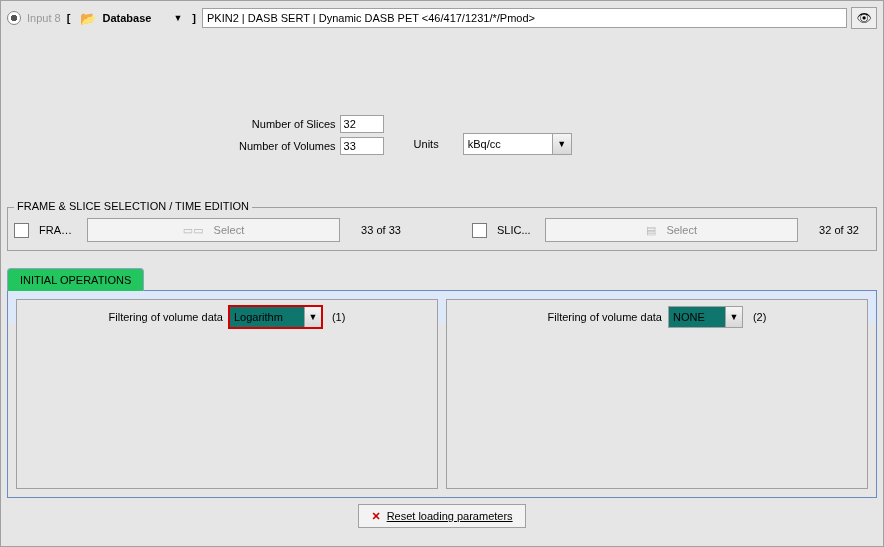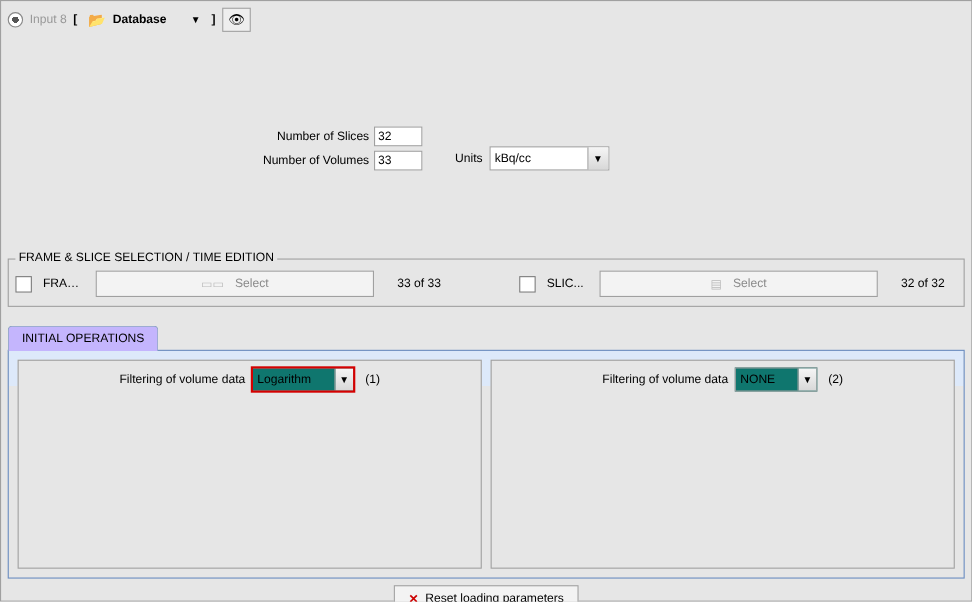--- a/index.html
+++ b/index.html
@@ -13,36 +13,36 @@
 .db-select .folder-icon{font-size:13px;color:#1a3a6a}
 .db-select .caret{font-size:9px;color:#000;margin-left:16px}
 .main-text{flex:1 1 auto;height:20px;border:1px solid #a0a0a0;background:#fff;padding:1px 4px;box-sizing:border-box;font-size:11px}
 .eye-btn{width:24px;height:20px;border:1px solid #a0a0a0;background:#eee;display:flex;align-items:center;justify-content:center;font-size:12px;cursor:pointer}
 
 .mid{margin-top:86px;display:flex;align-items:flex-end}
 .form-pair{display:flex;flex-direction:column;gap:4px;align-items:flex-end}
 .pair-row{display:flex;align-items:center;gap:4px}
 .lbl{text-align:right}
 .num-input{width:44px;height:18px;border:1px solid #a0a0a0;background:#fff;box-sizing:border-box;padding:1px 3px;font-size:11px}
-.units-row{display:flex;align-items:center;gap:6px;margin-left:30px}
+.units-row{display:flex;align-items:center;gap:24px;margin-left:30px}
 .combo{display:flex;align-items:center;height:20px;border:1px solid #a0a0a0;background:#fff}
 .combo .combo-text{padding:0 4px;min-width:80px}
 .combo .combo-btn{width:18px;height:100%;border-left:1px solid #a0a0a0;background:linear-gradient(#f5f5f5,#d8d8d8);display:flex;align-items:center;justify-content:center;font-size:9px}
 
-.fieldset{border:1px solid #a0a0a0;padding:10px 6px 8px;margin-top:80px;position:relative}
+.fieldset{border:1px solid #a0a0a0;padding:10px 6px 8px;margin-top:52px;position:relative}
 .legend{position:absolute;top:-8px;left:6px;background:#e6e6e6;padding:0 3px;font-size:11px}
 .fs-row{display:flex;align-items:center;gap:10px}
 .ck{width:13px;height:13px;border:1px solid #7a7a7a;background:#fff;flex:0 0 auto}
 .ck-lbl{width:38px;overflow:hidden;text-overflow:ellipsis;white-space:nowrap}
 .sel-btn{height:22px;border:1px solid #a0a0a0;background:#f3f3f3;display:flex;align-items:center;justify-content:center;gap:10px;flex:1 1 auto;color:#8a8a8a;cursor:pointer}
 .sel-btn .mini-ico{font-size:11px;opacity:.55}
 .count{white-space:nowrap;min-width:62px;text-align:center}
 
 .tab-strip{display:flex;margin-top:16px;align-items:flex-end}
-.tab{padding:5px 12px;background:#c4b5fd;border:1px solid #8ea4c5;border-bottom:none;border-top-left-radius:4px;border-top-right-radius:4px;cursor:pointer;position:relative;top:1px}
+.tab{padding:5px 12px;background:#22c55e;border:1px solid #8ea4c5;border-bottom:none;border-top-left-radius:4px;border-top-right-radius:4px;cursor:pointer;position:relative;top:1px}
 .tab.active{background:linear-gradient(#e1ecfb,#cadcf6);border-color:#6a8cc0}
 .tab .warn{color:#d9a400;margin-right:4px}
 .tabs-body{border:1px solid #6a8cc0;background:linear-gradient(#dde9fa 0 32px,#e6e6e6 32px);padding:8px;min-height:190px;display:flex;gap:8px}
 .panel{flex:1 1 0;border:1px solid #a0a0a0;background:#e6e6e6;padding:6px}
 .panel-head{display:flex;align-items:center;justify-content:center;gap:6px;height:22px}
 .small-combo{display:flex;align-items:center;height:20px;border:1px solid #a0a0a0;background:#0f766e}
 .small-combo .ctext{padding:0 4px;min-width:66px}
 .small-combo .cbtn{width:16px;height:100%;border-left:1px solid #a0a0a0;background:linear-gradient(#f5f5f5,#d8d8d8);display:flex;align-items:center;justify-content:center;font-size:9px}
 .highlight{outline:2px solid #d40000;outline-offset:-1px}
 .suffix{margin-left:4px}
@@ -60,20 +60,21 @@
   <div class="top-row">
     <span class="radio"></span>
     <span class="top-label">Input 8</span>
     <span class="bracket">[</span>
     <span class="db-select">
       <span class="folder-icon">📂</span>
       <b>Database</b>
       <span class="caret">▼</span>
     </span>
     <span class="bracket">]</span>
+    <input class="main-text" value="PKIN2 | DASB SERT | Dynamic DASB PET &lt;46/417/1231/*/Pmod&gt;" style="">
     <span class="eye-btn">
       <span>👁</span>
     </span>
   </div>
 
   <div class="mid" style="margin-left:232px">
     <div class="form-pair">
       <div class="pair-row">
         <span class="lbl">Number of Slices</span>
         <input class="num-input" value="32" style="">

